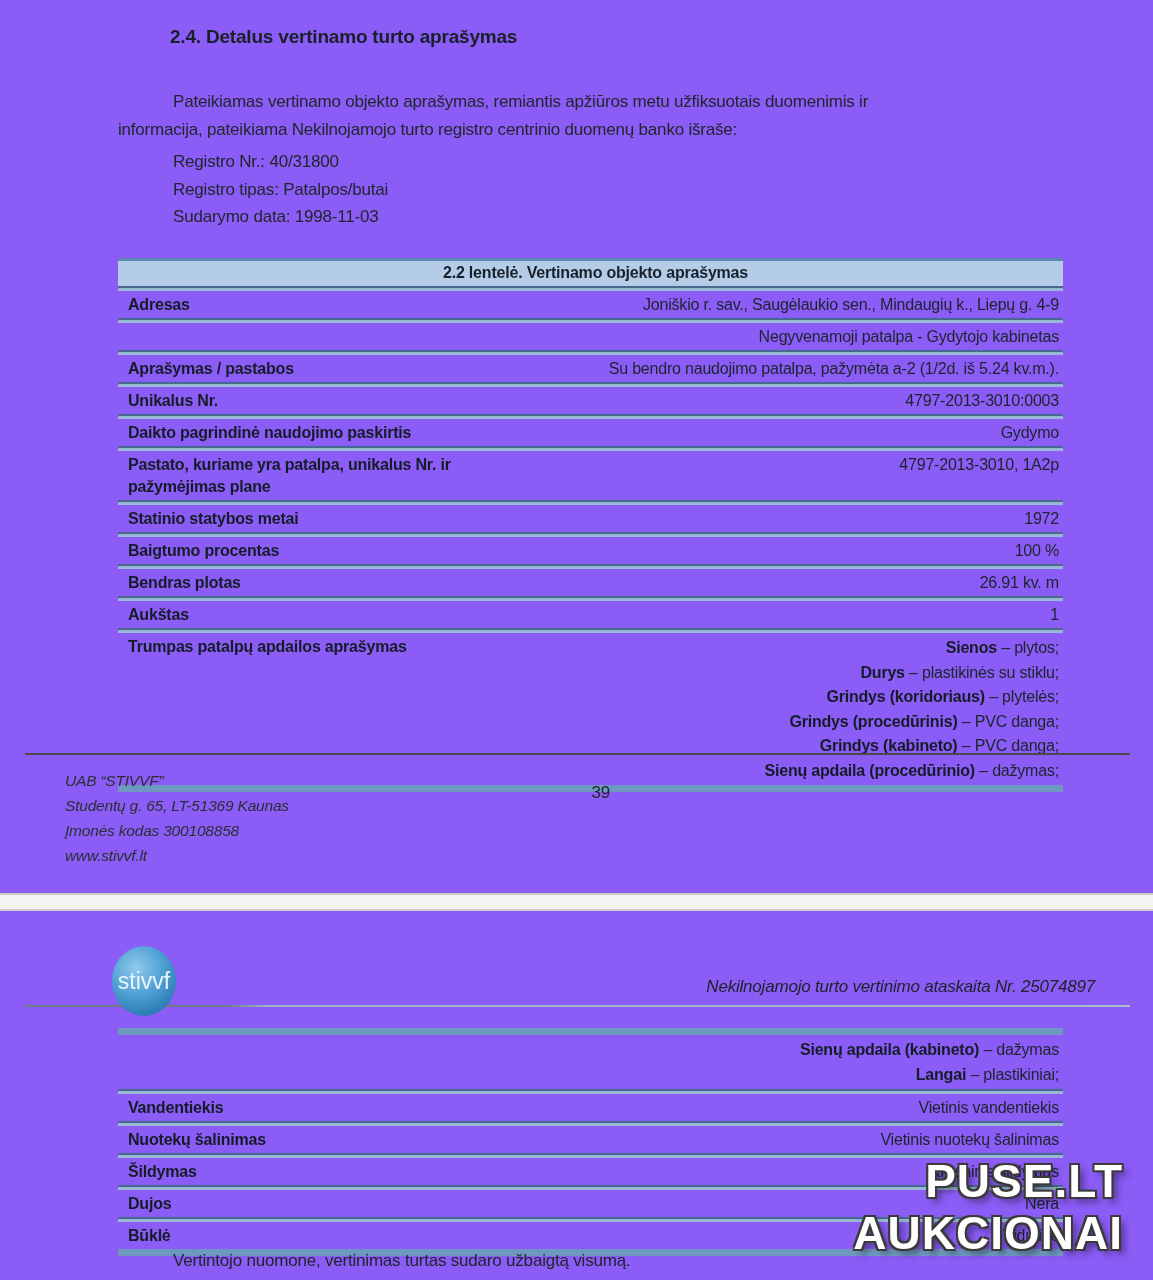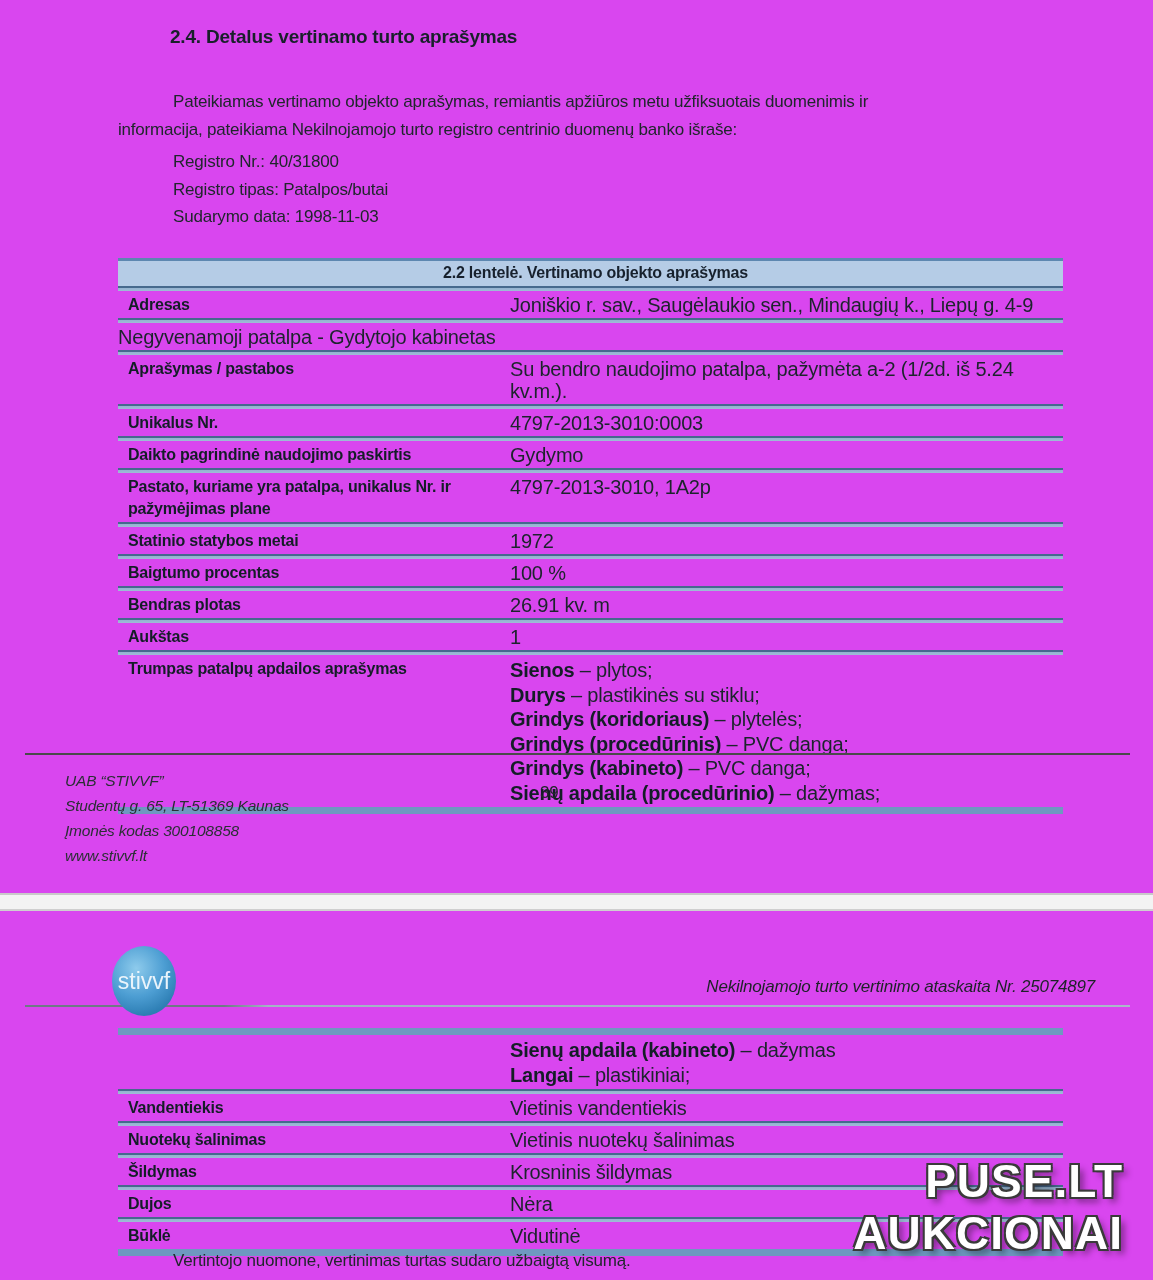--- a/index.html
+++ b/index.html
@@ -1,18 +1,18 @@
 <!DOCTYPE html>
 <html><head>
 <meta charset="utf-8">
 <style>
   html,body{margin:0;padding:0;background:#ffffff;}
   #stage{
     position:relative;width:1153px;height:1280px;overflow:hidden;
-    background:#d946ef;
+    background:#8b5cf6;
     font-family:"Liberation Sans",sans-serif;
     color:#1f2428;
     letter-spacing:-0.2px;
   }
   
   .heading{
     position:absolute;left:170px;top:26px;
     font-size:19px;font-weight:bold;color:#18202a;
   }
   .intro{position:absolute;left:118px;top:88px;width:950px;font-size:17px;line-height:28px;color:#20262c;}
@@ -28,28 +28,28 @@
     background:#b5cce6;color:#17212d;font-size:16px;font-weight:bold;
     padding:3px 0 4px 10px;
     text-align:center;
   }
   .divider{height:5px;background:linear-gradient(180deg,#46698d 0%,#46698d 38%,#93b2cf 38%,#9fbcd6 100%);}
   .trow{display:flex;align-items:flex-start;padding:3px 0 2px;}
   .tlabel{
     width:392px;flex:0 0 392px;box-sizing:border-box;padding-left:10px;
     font-size:16px;font-weight:bold;color:#141d27;line-height:22px;
   }
-  .tvalue{flex:1;font-size:20px;color:#1c242c;line-height:22px;padding-right:4px;}
+  .tvalue{flex:1;font-size:16px;color:#1c242c;line-height:22px;padding-right:4px;text-align:right;}
   .tvalue .vline{line-height:24.5px;}
   .tvalue .b{font-weight:bold;color:#141d27;}
 
   
   .footer-rule{position:absolute;left:25px;top:753px;width:1105px;height:2px;background:#4a4a4a;}
   .footer-left{position:absolute;left:65px;top:768px;font-size:15.5px;font-style:italic;line-height:25px;color:#2a2f34;}
-  .footer-page{position:absolute;left:540px;top:783px;width:70px;text-align:left;font-size:17px;color:#22272c;}
+  .footer-page{position:absolute;left:540px;top:783px;width:70px;text-align:right;font-size:17px;color:#22272c;}
   .footer-right{position:absolute;left:830px;top:768px;font-size:15.5px;font-style:italic;line-height:25px;color:#2a2f34;}
 
   
   .page-gap{
     position:absolute;left:0;top:893px;width:1153px;height:18px;
     background:#f3f3f3;border-top:2px solid #c9c9c9;border-bottom:2px solid #cfcfcf;box-sizing:border-box;
   }
 
   
   .hdr-rule{position:absolute;left:25px;top:1005px;width:1105px;height:2px;

